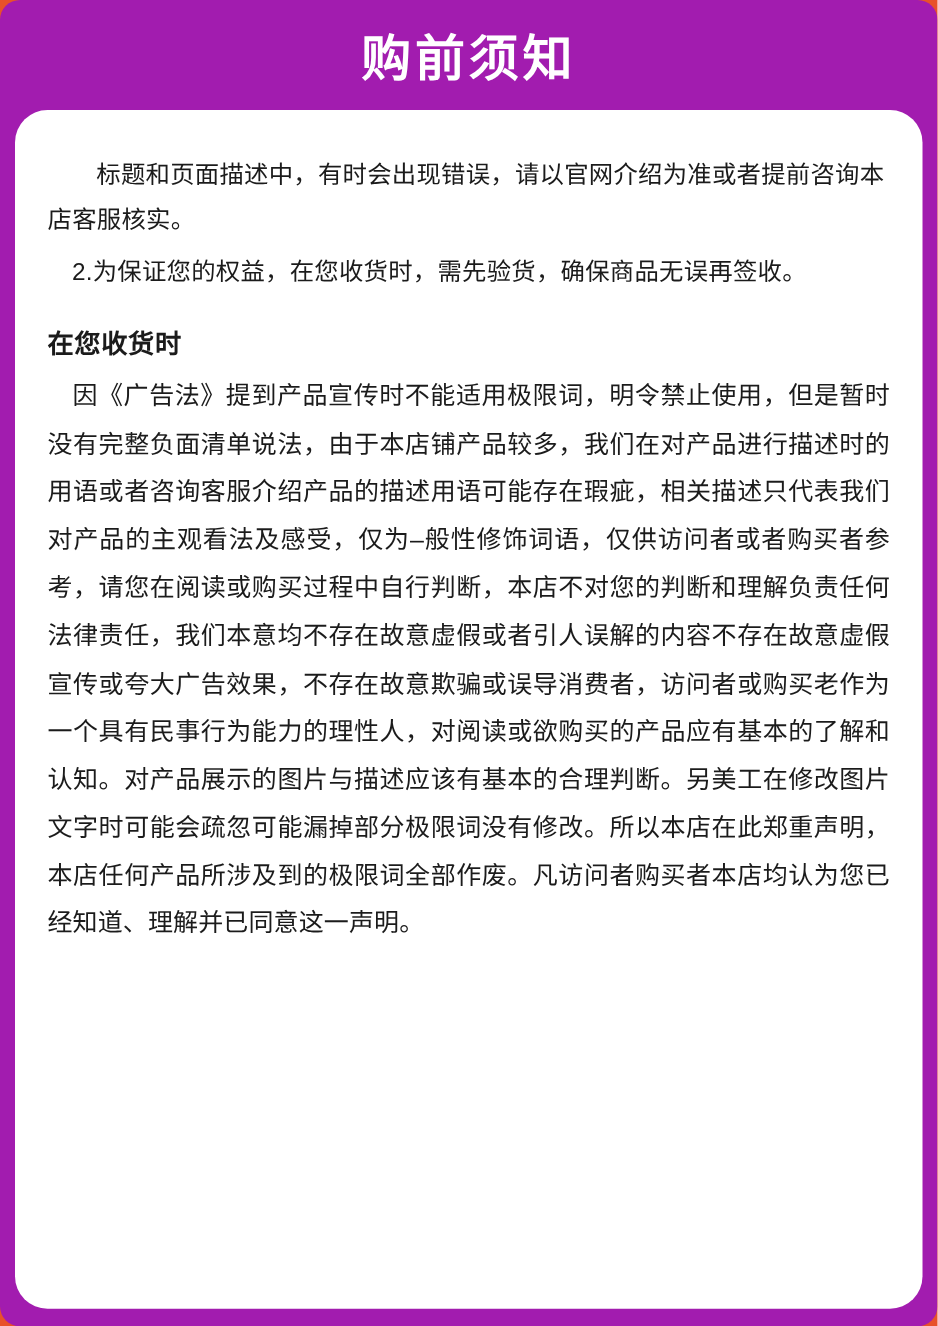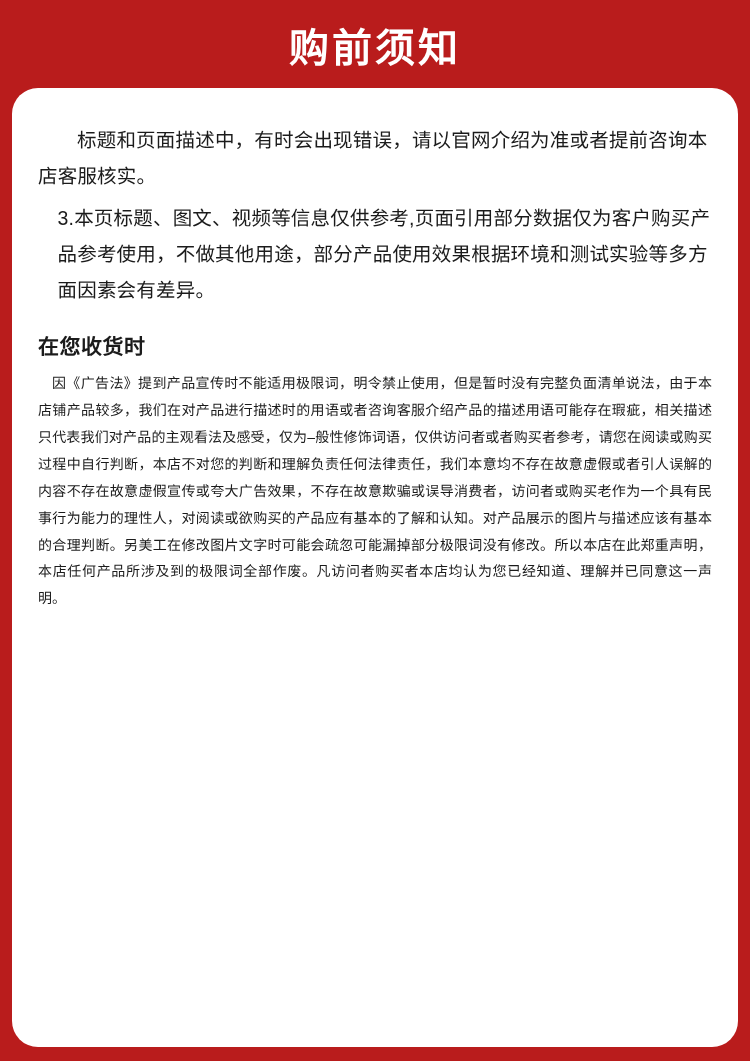--- a/index.html
+++ b/index.html
@@ -10,22 +10,23 @@
     width: 750px;
     height: 1061px;
     background: #e8512a;
     font-family: "Liberation Sans", "DejaVu Sans", sans-serif;
     overflow: hidden;
   }
   .page {
     position: relative;
     width: 750px;
     height: 1061px;
-    background: #b91c1c;
+    background: #a21caf;
     box-sizing: border-box;
+    border-radius: 16px;
   }
   .title {
     text-align: center;
     color: #ffffff;
     font-size: 40px;
     font-weight: bold;
     letter-spacing: 3px;
     padding-top: 24px;
     padding-bottom: 16px;
     line-height: 1.2;
@@ -62,21 +63,21 @@
     padding-left: 1em;
   }
   .subhead {
     font-size: 21px;
     font-weight: bold;
     color: #1b1b1b;
     margin: 22px 0 10px 0;
     letter-spacing: 0.5px;
   }
   .adlaw {
-    font-size: 14px;
+    font-size: 20px;
     color: #1b1b1b;
     line-height: 1.92;
     margin: 0;
     text-align: justify;
     text-justify: inter-ideograph;
     text-indent: 1em;
     letter-spacing: 0.1px;
   }
 </style>
 </head>
@@ -84,23 +85,23 @@
 
 <div class="page">
 
   <div class="title">购前须知</div>
 
   <div class="card">
 
     <p class="intro">标题和页面描述中，有时会出现错误，请以官网介绍为准或者提前咨询本店客服核实。</p>
 
 
+    <div class="num-item">
+      <span class="cont">2.为保证您的权益，在您收货时，需先验货，确保商品无误再签收。</span>
+    </div>
 
-    <div class="num-item">
-      <span class="cont">3.本页标题、图文、视频等信息仅供参考,页面引用部分数据仅为客户购买产品参考使用，不做其他用途，部分产品使用效果根据环境和测试实验等多方面因素会有差异。</span>
-    </div>
 
     <h2 class="subhead">在您收货时</h2>
 
     <p class="adlaw">因《广告法》提到产品宣传时不能适用极限词，明令禁止使用，但是暂时没有完整负面清单说法，由于本店铺产品较多，我们在对产品进行描述时的用语或者咨询客服介绍产品的描述用语可能存在瑕疵，相关描述只代表我们对产品的主观看法及感受，仅为–般性修饰词语，仅供访问者或者购买者参考，请您在阅读或购买过程中自行判断，本店不对您的判断和理解负责任何法律责任，我们本意均不存在故意虚假或者引人误解的内容不存在故意虚假宣传或夸大广告效果，不存在故意欺骗或误导消费者，访问者或购买老作为一个具有民事行为能力的理性人，对阅读或欲购买的产品应有基本的了解和认知。对产品展示的图片与描述应该有基本的合理判断。另美工在修改图片文字时可能会疏忽可能漏掉部分极限词没有修改。所以本店在此郑重声明，本店任何产品所涉及到的极限词全部作废。凡访问者购买者本店均认为您已经知道、理解并已同意这一声明。</p>
 
   </div>
 </div>
 
 </body></html>

